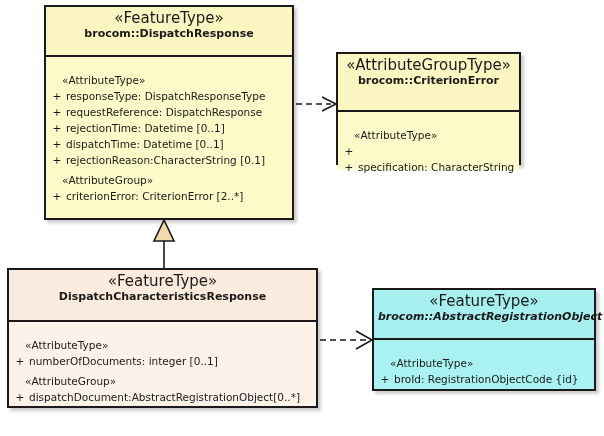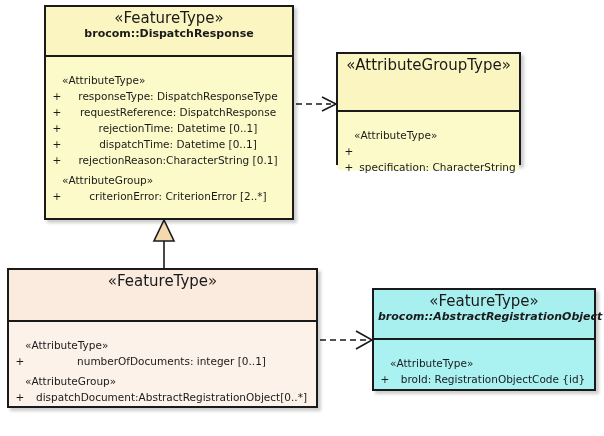--- a/index.html
+++ b/index.html
@@ -67,21 +67,20 @@
     white-space: nowrap;
   }
   .attr-vis {
     width: 18px;
     text-align: center;
     flex: 0 0 18px;
     color: #1a1a1a;
   }
   .attr-text {
     flex: 1 1 auto;
-    text-align: center;
   }
 
   
   .fill-yellow .uml-header { background: #fbf6c1; }
   .fill-yellow .uml-body   { background: #fcfac8; }
   .fill-yellow { background: #fcfac8; }
 
   .fill-peach .uml-header  { background: #fbeade; }
   .fill-peach .uml-body    { background: #fdf2e9; }
   .fill-peach { background: #fdf2e9; }
@@ -161,38 +160,40 @@
       <div class="attr-row">
         <span class="attr-vis">+</span>
         <span class="attr-text">criterionError: CriterionError [2..*]</span>
       </div>
     </div>
   </div>
 
   <div class="uml-class fill-yellow" style="left:336px; top:52px; width:185px; height:113px;">
     <div class="uml-header" style="height:58px;">
       <div class="stereotype">«AttributeGroupType»</div>
+      <div class="classname">brocom::CriterionError</div>
     </div>
     <div class="uml-body" style="height:58px;">
 
       <div class="group-label">«AttributeType»</div>
 
       <div class="attr-row">
         <span class="attr-vis">+</span>
       </div>
       <div class="attr-row">
         <span class="attr-vis">+</span>
         <span class="attr-text">specification: CharacterString</span>
       </div>
     </div>
   </div>
 
   <div class="uml-class fill-peach" style="left:7px; top:268px; width:311px; height:140px;">
     <div class="uml-header" style="height:52px;">
       <div class="stereotype">«FeatureType»</div>
+      <div class="classname">DispatchCharacteristicsResponse</div>
     </div>
     <div class="uml-body" style="height:84px;">
 
       <div class="group-label">«AttributeType»</div>
 
       <div class="attr-row">
         <span class="attr-vis">+</span>
         <span class="attr-text">numberOfDocuments: integer [0..1]</span>
       </div>
 

